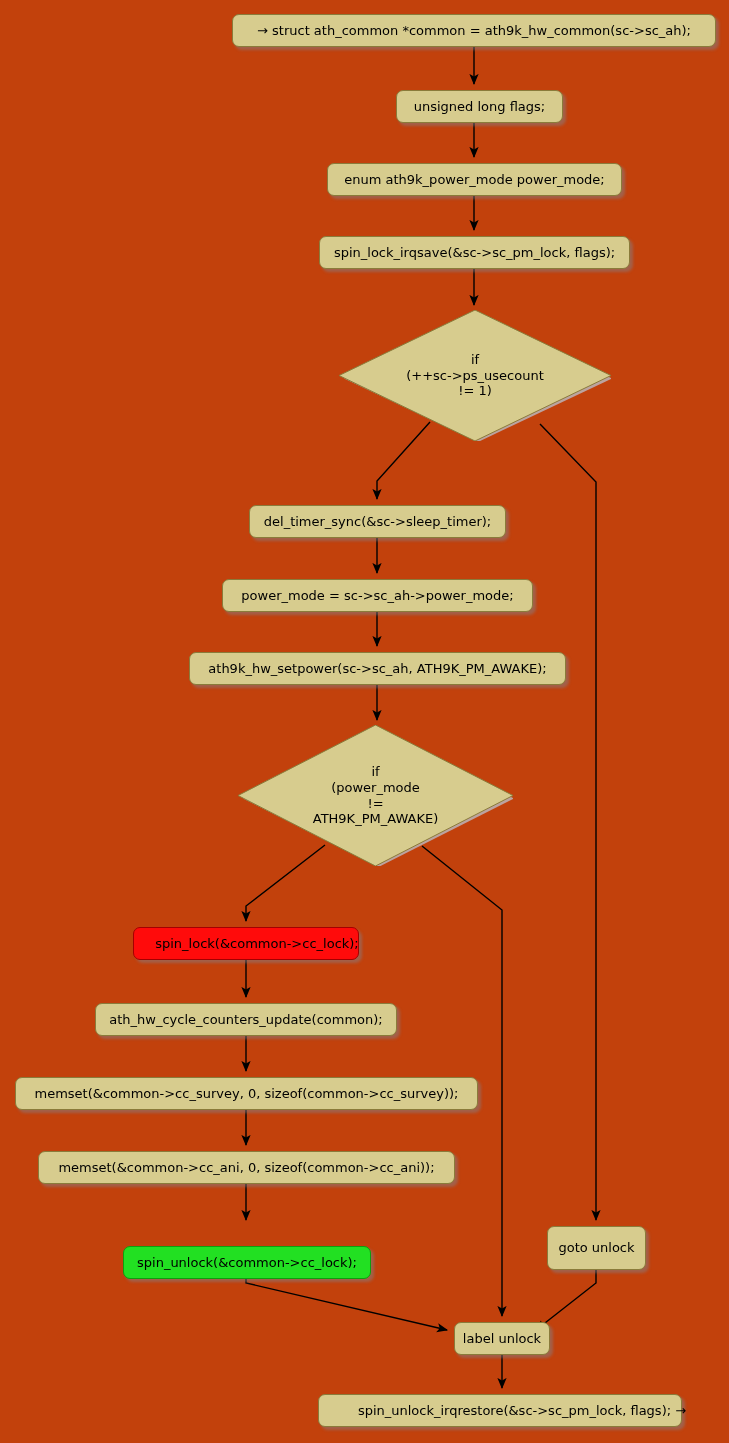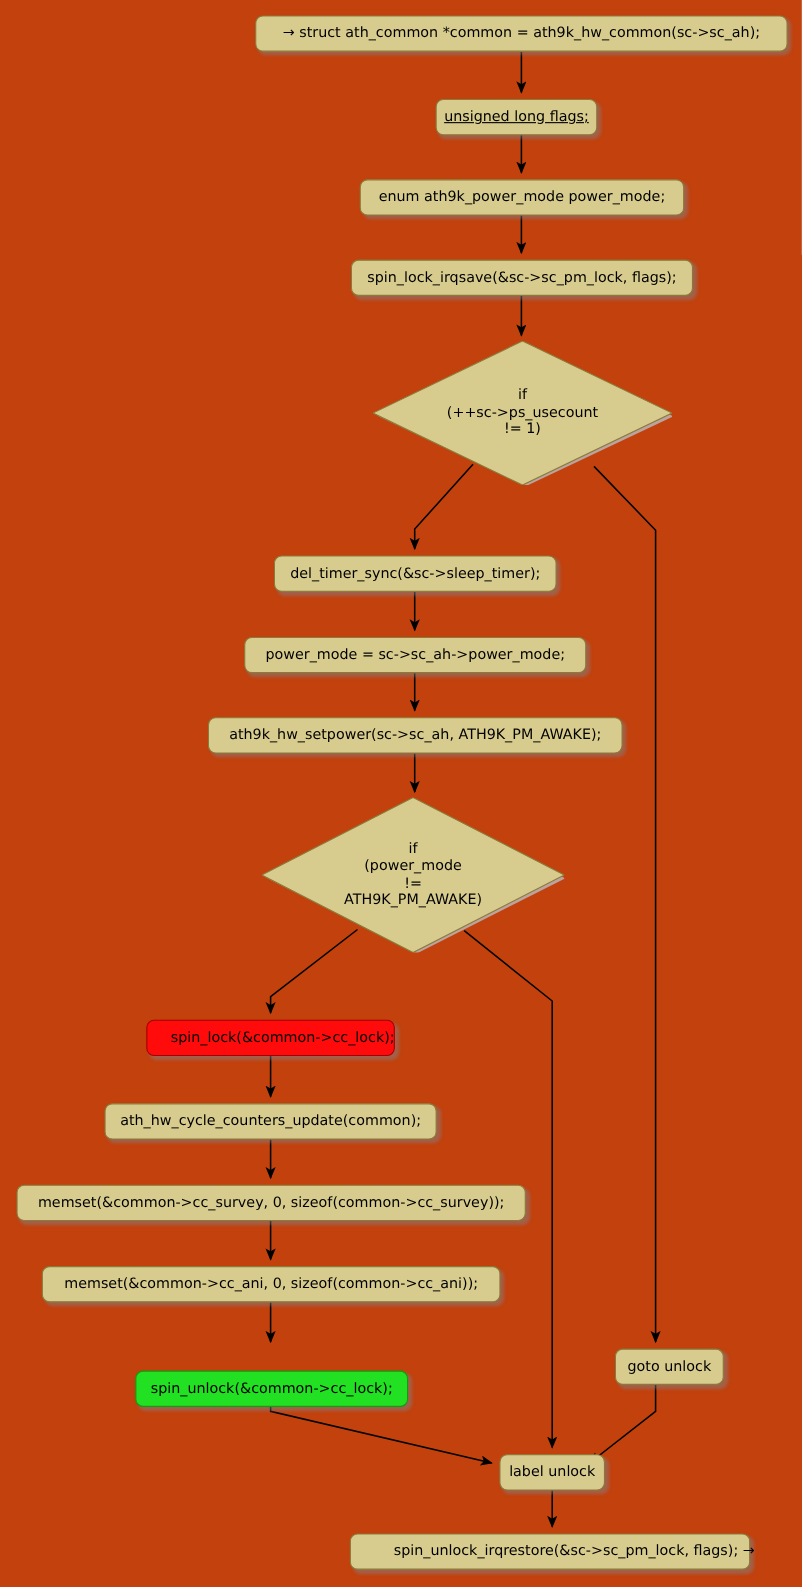--- a/index.html
+++ b/index.html
@@ -98,21 +98,21 @@
         <path d="M246,1036 L246,1071" fill="none" stroke="#000000" stroke-width="1.4" marker-end="url(#arrowhead)"></path>
         <path d="M246,1110 L246,1145" fill="none" stroke="#000000" stroke-width="1.4" marker-end="url(#arrowhead)"></path>
         <path d="M246,1184 L246,1220" fill="none" stroke="#000000" stroke-width="1.4" marker-end="url(#arrowhead)"></path>
         <path d="M246,1259 L246,1283 L447,1330" fill="none" stroke="#000000" stroke-width="1.4" marker-end="url(#arrowhead)"></path>
         <path d="M596,1259 L596,1283 L536,1330" fill="none" stroke="#000000" stroke-width="1.4" marker-end="url(#arrowhead)"></path>
         <path d="M502,1355 L502,1388" fill="none" stroke="#000000" stroke-width="1.4" marker-end="url(#arrowhead)"></path>
       </g>
   </svg>
   <div id="node-layer">
       <div class="node process" style="left: 232px; top: 14px; width: 484px; height: 33px;"><span>→ struct ath_common *common = ath9k_hw_common(sc-&gt;sc_ah);</span></div>
-      <div class="node process" style="left: 396px; top: 90px; width: 147px; height: 33px; text-decoration: underline;"><span>unsigned long flags;</span></div>
+      <div class="node process" style="left: 396px; top: 90px; width: 167px; height: 33px;"><span>unsigned long flags;</span></div>
       <div class="node process" style="left: 327px; top: 163px; width: 295px; height: 33px;"><span>enum ath9k_power_mode power_mode;</span></div>
       <div class="node process" style="left: 319px; top: 236px; width: 311px; height: 33px;"><span>spin_lock_irqsave(&amp;sc-&gt;sc_pm_lock, flags);</span></div>
       <div class="node diamond" style="left: 339px; top: 310px; width: 272px; height: 131px;"><svg class="diamond-shape" viewBox="0 0 272 131" preserveAspectRatio="none">
           <polygon points="139,4 273,68.5 139,132 5,68.5" fill="#b9c4d0" opacity="0.75"></polygon>
           <polygon points="136,0 272,65.5 136,131 0,65.5" fill="#d7cc8e" stroke="#8a7b3a" stroke-width="1"></polygon>
         </svg><div class="diamond-label">if
 (++sc-&gt;ps_usecount
 != 1)</div></div>
       <div class="node process" style="left: 249px; top: 505px; width: 257px; height: 33px;"><span>del_timer_sync(&amp;sc-&gt;sleep_timer);</span></div>
       <div class="node process" style="left: 222px; top: 579px; width: 311px; height: 33px;"><span>power_mode = sc-&gt;sc_ah-&gt;power_mode;</span></div>
@@ -122,17 +122,17 @@
           <polygon points="137.5,0 275,70.5 137.5,141 0,70.5" fill="#d7cc8e" stroke="#8a7b3a" stroke-width="1"></polygon>
         </svg><div class="diamond-label">if
 (power_mode
 !=
 ATH9K_PM_AWAKE)</div></div>
       <div class="node process red" style="left: 133px; top: 927px; width: 226px; height: 33px;"><span>spin_lock(&amp;common-&gt;cc_lock);</span></div>
       <div class="node process" style="left: 95px; top: 1003px; width: 302px; height: 33px;"><span>ath_hw_cycle_counters_update(common);</span></div>
       <div class="node process" style="left: 15px; top: 1077px; width: 463px; height: 33px;"><span>memset(&amp;common-&gt;cc_survey, 0, sizeof(common-&gt;cc_survey));</span></div>
       <div class="node process" style="left: 38px; top: 1151px; width: 417px; height: 33px;"><span>memset(&amp;common-&gt;cc_ani, 0, sizeof(common-&gt;cc_ani));</span></div>
       <div class="node process green" style="left: 123px; top: 1226px; width: 248px; height: 33px; margin-top: 20px;"><span>spin_unlock(&amp;common-&gt;cc_lock);</span></div>
-      <div class="node process" style="left: 547px; top: 1226px; width: 99px; height: 33px; margin-left: 12px;"><span>goto unlock</span></div>
+      <div class="node process" style="left: 547px; top: 1226px; width: 99px; height: 44px;"><span>goto unlock</span></div>
       <div class="node process" style="left: 454px; top: 1322px; width: 96px; height: 33px;"><span>label unlock</span></div>
       <div class="node process" style="left: 318px; top: 1394px; width: 364px; height: 33px; padding-left: 44px;"><span>spin_unlock_irqrestore(&amp;sc-&gt;sc_pm_lock, flags); →</span></div>
     </div>
 </div>
 
 </body></html>

